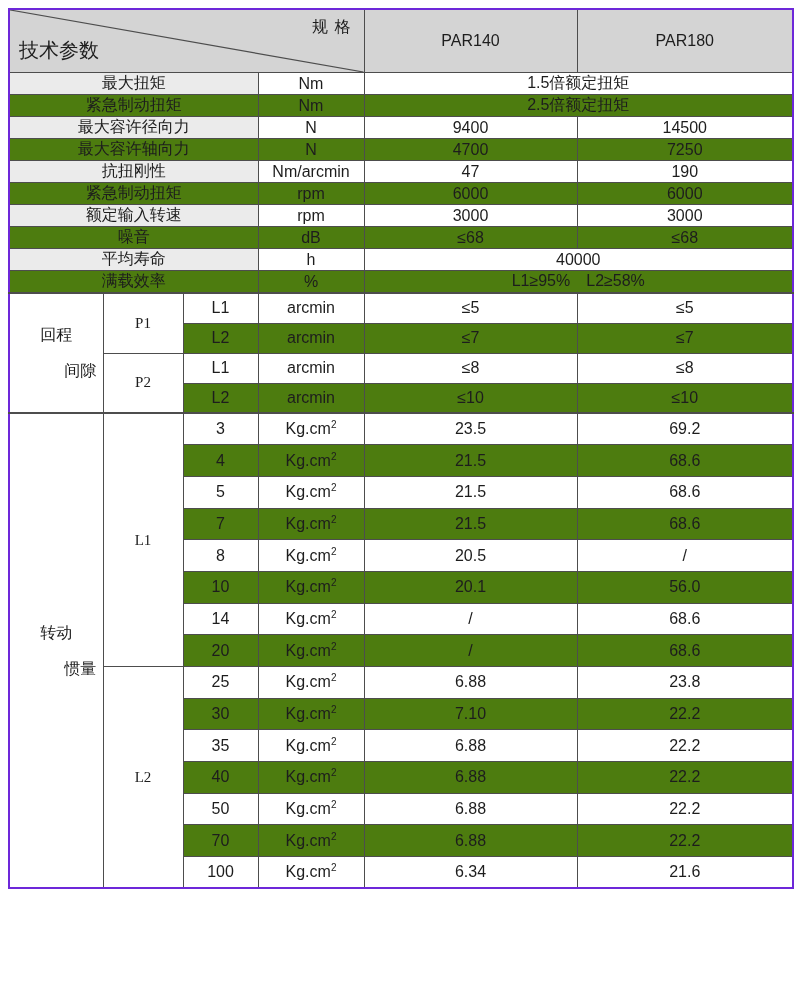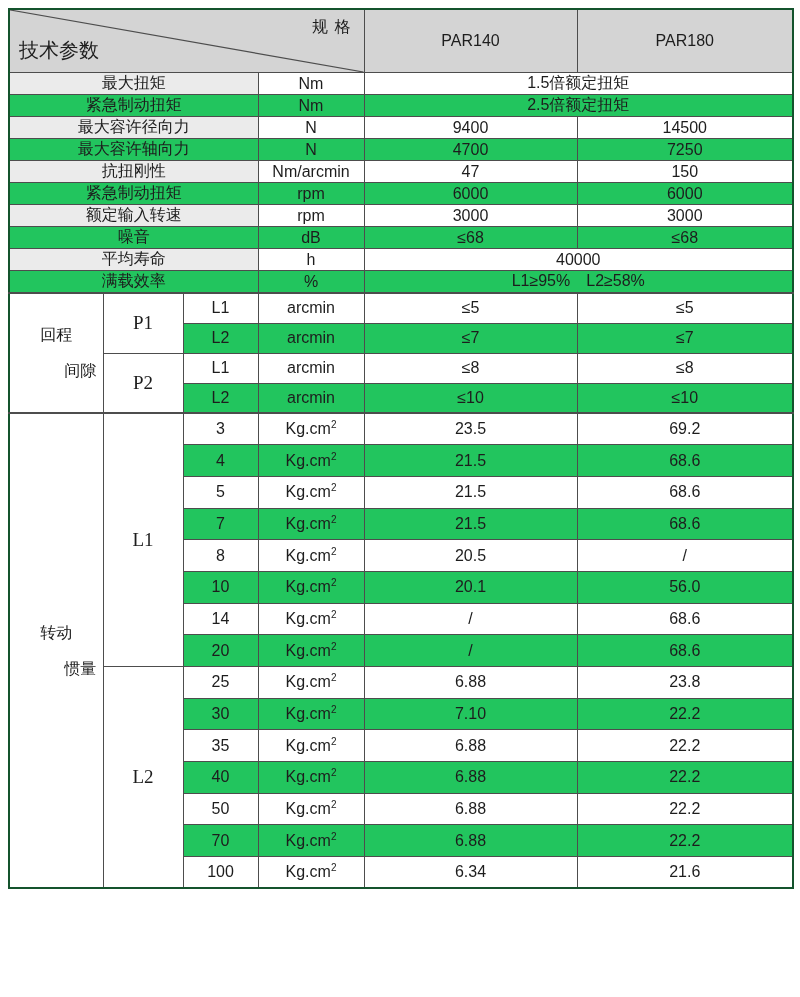--- a/index.html
+++ b/index.html
@@ -16,42 +16,42 @@
     height: 997px;
     overflow: hidden;
   }
   table.spec {
     position: absolute;
     left: 8px;
     top: 8px;
     width: 784px;
     border-collapse: collapse;
     table-layout: fixed;
-    border: 2px solid #14532d;
+    border: 2px solid #6d28d9;
   }
   td, th {
     border: 1px solid #4d4d4d;
     text-align: center;
     vertical-align: middle;
     padding: 0;
     font-size: 16px;
     font-weight: normal;
     color: #1d1d1d;
     background: #ffffff;
     overflow: hidden;
   }
   thead th { background: #d4d4d4; height: 62px; }
-  tr.alt td { background: #22c55e; }
+  tr.alt td { background: #4d7c0f; }
   td.lab { background: #ebebeb; }
   td.plain { background: #ffffff !important; }
   tr.h-main { height: 16px; }
   tr.h-bl   { height: 30px; }
   tr.h-in   { height: 31.7px; }
   tr.sec td { border-top-width: 2px; }
-  .serif { font-family: "Liberation Serif", "DejaVu Serif", serif; font-size: 19px; }
+  .serif { font-family: "Liberation Serif", "DejaVu Serif", serif; font-size: 15px; }
   sup { font-size: 10px; line-height: 0; }
   
   th.corner { position: relative; padding: 0; }
   th.corner svg { position: absolute; left: 0; top: 0; width: 100%; height: 100%; display: block; }
   .corner-top {
     position: absolute; top: 7px; right: 12px;
     font-size: 16px; letter-spacing: 1px;
   }
   .corner-bottom {
     position: absolute; bottom: 8px; left: 9px;
@@ -106,21 +106,21 @@
         <tr class="h-main alt">
           <td class="lab" colspan="3">最大容许轴向力</td>
           <td>N</td>
           <td>4700</td>
           <td>7250</td>
         </tr>
         <tr class="h-main">
           <td class="lab" colspan="3">抗扭刚性</td>
           <td>Nm/arcmin</td>
           <td>47</td>
-          <td>150</td>
+          <td>190</td>
         </tr>
         <tr class="h-main alt">
           <td class="lab" colspan="3">紧急制动扭矩</td>
           <td>rpm</td>
           <td>6000</td>
           <td>6000</td>
         </tr>
         <tr class="h-main">
           <td class="lab" colspan="3">额定输入转速</td>
           <td>rpm</td>

